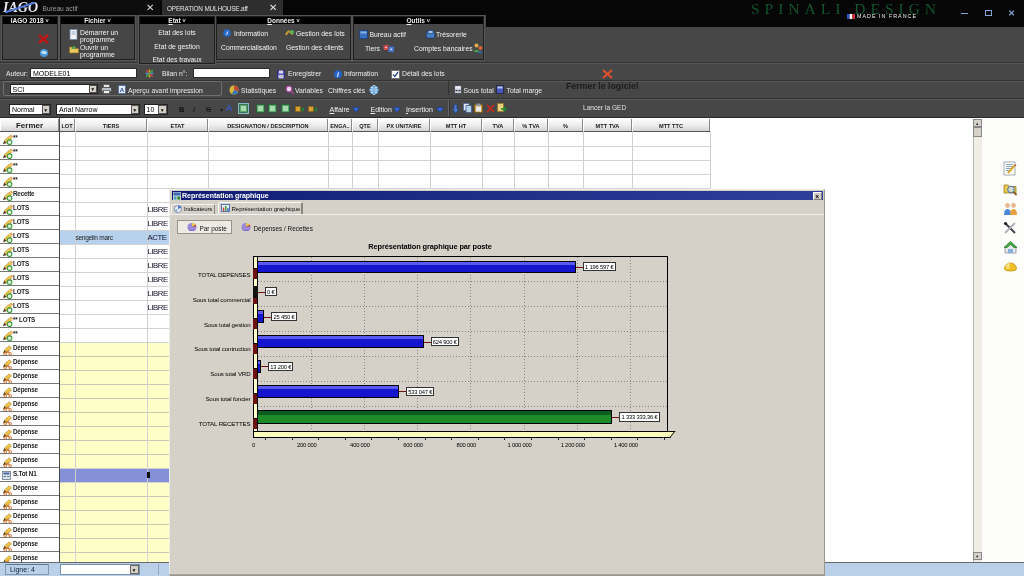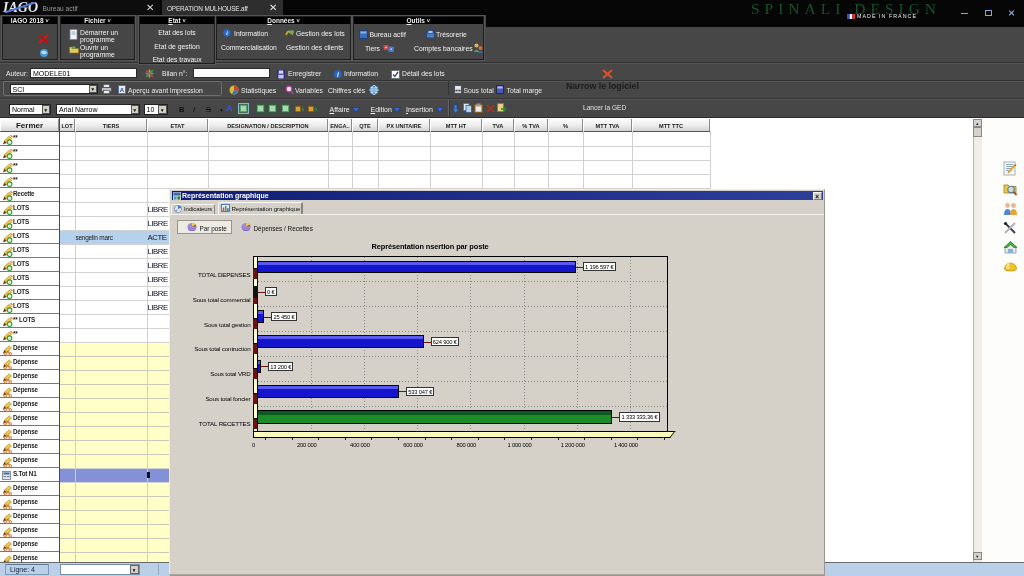--- a/index.html
+++ b/index.html
@@ -176,21 +176,21 @@
   </div>
 <div class="t" style="position:absolute;left:402px;top:70px;font-size:6.8px;color:#ececec;">Détail des lots</div>
 <div style="position:absolute;left:602px;top:69px;width:11px;height:10px;">
     <svg width="11" height="10">
       <g stroke="#e0512c" stroke-width="2">
         <line x1="1" y1="1" x2="10" y2="9"></line>
         <line x1="10" y1="1" x2="1" y2="9"></line>
       </g>
     </svg>
   </div>
-<div class="t" style="position:absolute;left:566px;top:80.5px;font-size:8.8px;font-weight:bold;color:#1c1c1c;">Narrow le logiciel</div>
+<div class="t" style="position:absolute;left:566px;top:80.5px;font-size:8.8px;font-weight:bold;color:#1c1c1c;">Fermer le logiciel</div>
 <div class="t" style="position:absolute;left:583px;top:104px;font-size:6.6px;color:#e0e0e0;">Lancer la GED</div>
 <div style="position:absolute;left:3px;top:80.5px;width:219px;height:15.5px;border:1px solid #6e6e6e;border-radius:2px;"></div>
 <div style="position:absolute;left:9.5px;top:84px;width:88px;height:9.5px;background:#fff;border:1px solid #222;"></div>
 <div class="t" style="position:absolute;left:12.5px;top:85.5px;font-size:7px;color:#000;">SCI</div>
 <div style="position:absolute;left:88.5px;top:84.5px;width:8.5px;height:8.5px;background:#d4d0c8;border:1px solid #555;font-size:5px;text-align:center;line-height:7px;color:#111;">▼</div>
 <div style="position:absolute;left:101px;top:84px;width:11px;height:10px;">
     <svg width="11" height="10">
       <rect x="2.5" y="0.5" width="6" height="3" fill="#e8e8e8" stroke="#555" stroke-width="0.7"></rect>
       <rect x="0.5" y="3.5" width="10" height="4" fill="#b8bcc8" stroke="#444" stroke-width="0.7"></rect>
       <rect x="2.5" y="6.5" width="6" height="3" fill="#f0f0f0" stroke="#555" stroke-width="0.7"></rect>
@@ -880,21 +880,21 @@
 <div class="t" style="position:absolute;left:199.5px;top:224.5px;font-size:6.4px;color:#111;">Par poste</div>
 <div style="position:absolute;left:240.5px;top:222px;width:10px;height:10px;">
     <svg width="10" height="10">
       <ellipse cx="5" cy="5.4" rx="4.3" ry="3.6" fill="#7a68cc"></ellipse>
       <ellipse cx="5" cy="4.6" rx="4.3" ry="3.6" fill="#9a8ad8"></ellipse>
       <path d="M5 4.6 L5 1 a4.3 3.6 0 0 1 4.2 2.6z" fill="#e8d048"></path>
       <path d="M5 4.6 L8.6 2.8 a4.3 3.6 0 0 1 0.7 1.8z" fill="#c04038"></path>
     </svg>
   </div>
 <div class="t" style="position:absolute;left:253.5px;top:224.5px;font-size:6.4px;color:#111;">Dépenses / Recettes</div>
-<div style="position:absolute;left:280px;top:241.5px;width:300px;font-size:7.4px;font-weight:bold;color:#000;text-align:center;letter-spacing:-0.1px;">Représentation nsertion par poste</div>
+<div style="position:absolute;left:280px;top:241.5px;width:300px;font-size:7.4px;font-weight:bold;color:#000;text-align:center;letter-spacing:-0.1px;">Représentation graphique par poste</div>
 <div style="position:absolute;left:257.5px;top:255.5px;width:409.5px;height:1px;background:#000;"></div>
 <div style="position:absolute;left:666.5px;top:255.5px;width:1px;height:175.5px;background:#000;"></div>
 <div style="position:absolute;left:310.7px;top:256.5px;width:1px;height:174.5px;background:repeating-linear-gradient(#888 0,#888 1px,transparent 1px,transparent 3px);"></div>
 <div style="position:absolute;left:363.9px;top:256.5px;width:1px;height:174.5px;background:repeating-linear-gradient(#888 0,#888 1px,transparent 1px,transparent 3px);"></div>
 <div style="position:absolute;left:417.1px;top:256.5px;width:1px;height:174.5px;background:repeating-linear-gradient(#888 0,#888 1px,transparent 1px,transparent 3px);"></div>
 <div style="position:absolute;left:470.3px;top:256.5px;width:1px;height:174.5px;background:repeating-linear-gradient(#888 0,#888 1px,transparent 1px,transparent 3px);"></div>
 <div style="position:absolute;left:523.5px;top:256.5px;width:1px;height:174.5px;background:repeating-linear-gradient(#888 0,#888 1px,transparent 1px,transparent 3px);"></div>
 <div style="position:absolute;left:576.7px;top:256.5px;width:1px;height:174.5px;background:repeating-linear-gradient(#888 0,#888 1px,transparent 1px,transparent 3px);"></div>
 <div style="position:absolute;left:629.9000000000001px;top:256.5px;width:1px;height:174.5px;background:repeating-linear-gradient(#888 0,#888 1px,transparent 1px,transparent 3px);"></div>
 <div style="position:absolute;left:257.5px;top:280.93px;width:409.0px;height:1px;background:repeating-linear-gradient(90deg,#888 0,#888 1px,transparent 1px,transparent 3px);"></div>

